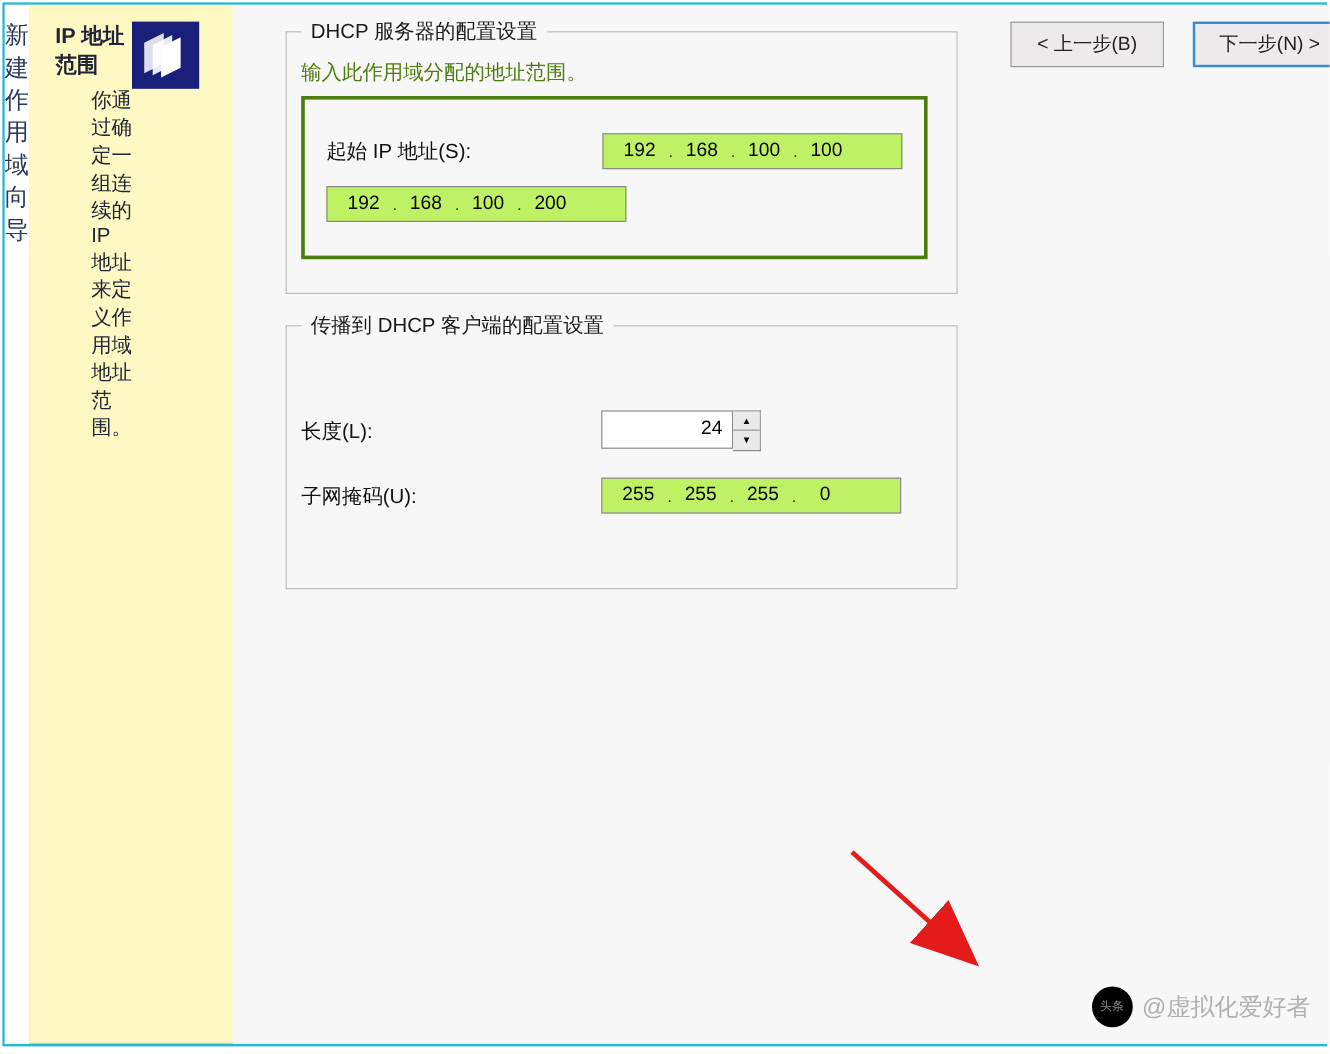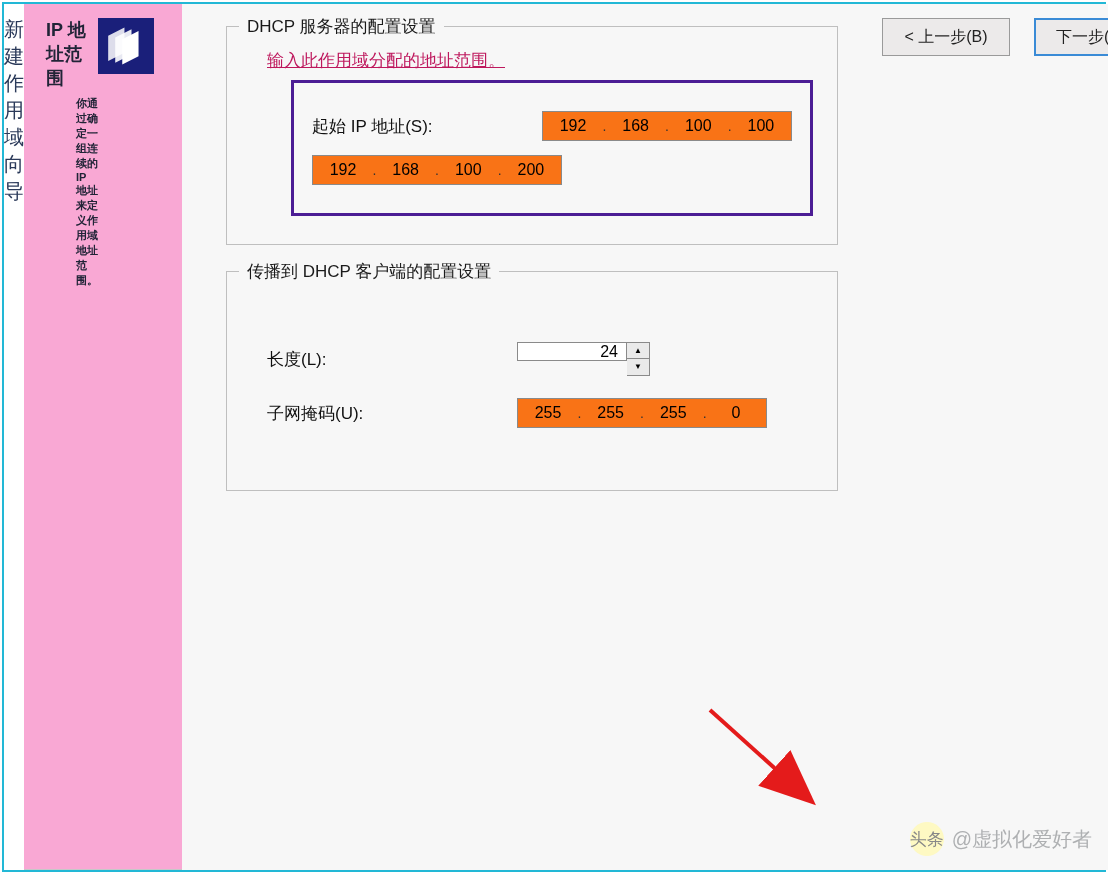--- a/index.html
+++ b/index.html
@@ -22,103 +22,99 @@
   display: flex;
 }
 .titlebar {
   background: #fff;
   text-align: center;
   padding: 12px 0 10px 0;
   font-size: 20px;
   color: #2b3a5a;
 }
 .header-panel {
-  background: #f9a8d4;
+  background: #fef9c3;
   border-bottom: 1px solid #c8c8c8;
   padding: 14px 22px 16px 22px;
   display: flex;
   justify-content: space-between;
   align-items: flex-start;
 }
 .header-text { flex: 1; }
 .header-title {
   font-weight: bold;
   font-size: 18px;
   color: #212437;
   margin-bottom: 6px;
 }
 .header-desc {
-  font-size: 11px;
+  font-size: 17px;
   color: #212437;
   padding-left: 30px;
-  font-weight: bold;
 }
 .header-icon {
   width: 56px;
   height: 56px;
   background: #1a1f7a;
   display: flex;
   align-items: center;
   justify-content: center;
   margin-right: 6px;
 }
 .header-icon svg { width: 44px; height: 44px; }
 .content {
   flex: 1;
   padding: 22px 44px 10px 44px;
   background: #f7f7f7;
 }
 .group {
   border: 1px solid #bfbfbf;
   margin-bottom: 26px;
   position: relative;
-  padding: 22px 24px 28px 40px;
+  padding: 22px 24px 28px 12px;
   background: #f7f7f7;
 }
 .group-legend {
   position: absolute;
   top: -12px;
   left: 12px;
   background: #f7f7f7;
   padding: 0 8px;
   font-size: 17px;
   color: #1a1a1a;
 }
 .group-inner-label {
   font-size: 17px;
   margin-bottom: 8px;
-  color: #be185d;
-  text-decoration: underline;
+  color: #4d7c0f;
 }
 .highlight-box {
-  border: 3px solid #4c1d95;
+  border: 3px solid #4d7c0f;
   padding: 14px 18px 14px 18px;
   margin-top: 2px;
-  margin-left: 24px;
 }
 .field-row {
   display: flex;
   align-items: center;
   margin: 14px 0;
 }
 .field-label {
   width: 230px;
   font-size: 17px;
   color: #111;
 }
 .ip-input {
   border: 1px solid #8a8a8a;
-  background: #f97316;
+  background: #bef264;
   display: flex;
   align-items: center;
   height: 30px;
   width: 250px;
   padding: 0 8px;
   font-family: "Segoe UI", Arial, sans-serif;
-  justify-content: space-between;
 }
 .ip-oct {
   width: 44px;
   text-align: center;
   border: none;
   font-size: 16px;
   background: transparent;
   outline: none;
 }
 .ip-dot {
@@ -127,21 +123,21 @@
   padding: 0 2px;
 }
 .num-wrap {
   display: flex;
   align-items: stretch;
 }
 .num-input {
   border: 1px solid #8a8a8a;
   background: #fff;
   width: 110px;
-  height: 19px;
+  height: 32px;
   text-align: right;
   padding-right: 8px;
   font-size: 16px;
 }
 .spinner {
   display: flex;
   flex-direction: column;
   border: 1px solid #8a8a8a;
   border-left: none;
   background: #f2f2f2;
@@ -193,26 +189,26 @@
   display: flex;
   align-items: center;
   gap: 8px;
   color: #aeb0b2;
   font-size: 20px;
 }
 .wm-circle {
   width: 34px;
   height: 34px;
   border-radius: 50%;
-  background: #fef9c3;
+  background: #000000;
   color: #888;
   display: flex;
   align-items: center;
   justify-content: center;
-  font-size: 17px;
+  font-size: 10px;
 }
 </style>
 </head>
 <body>
 
 <div class="window">
   <div class="titlebar">新建作用域向导</div>
 
   <div class="header-panel">
     <div class="header-text">

